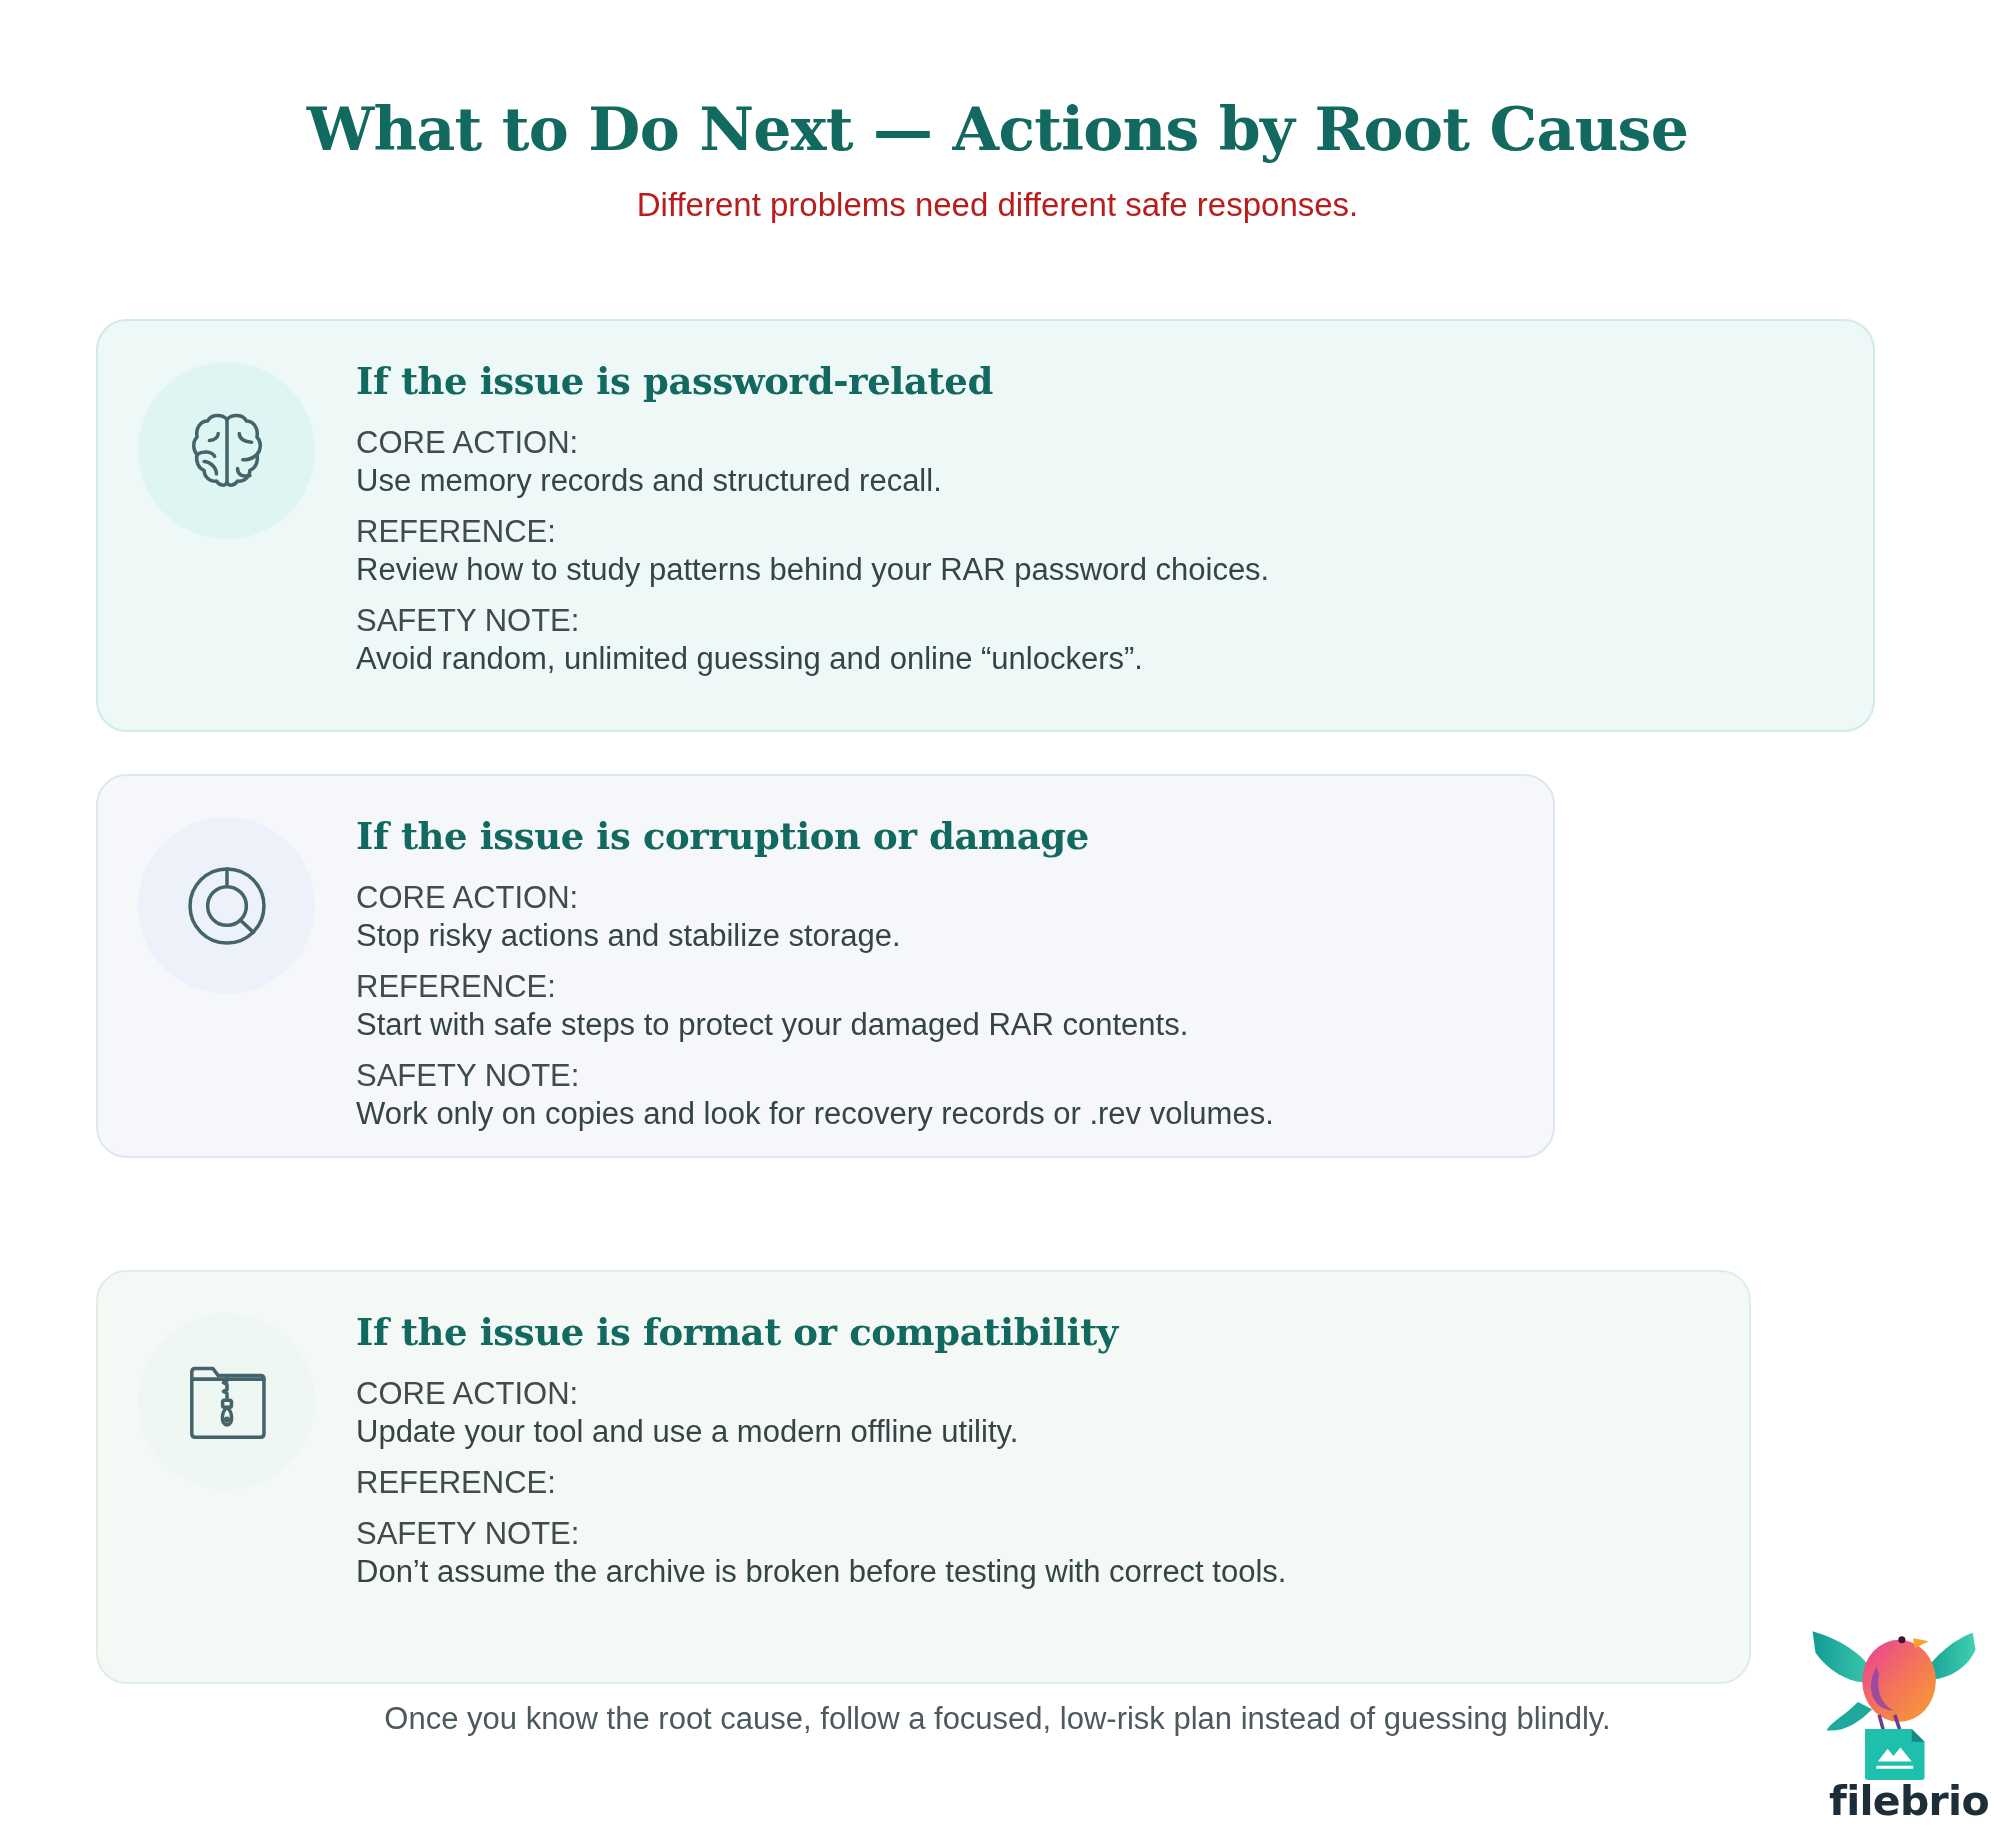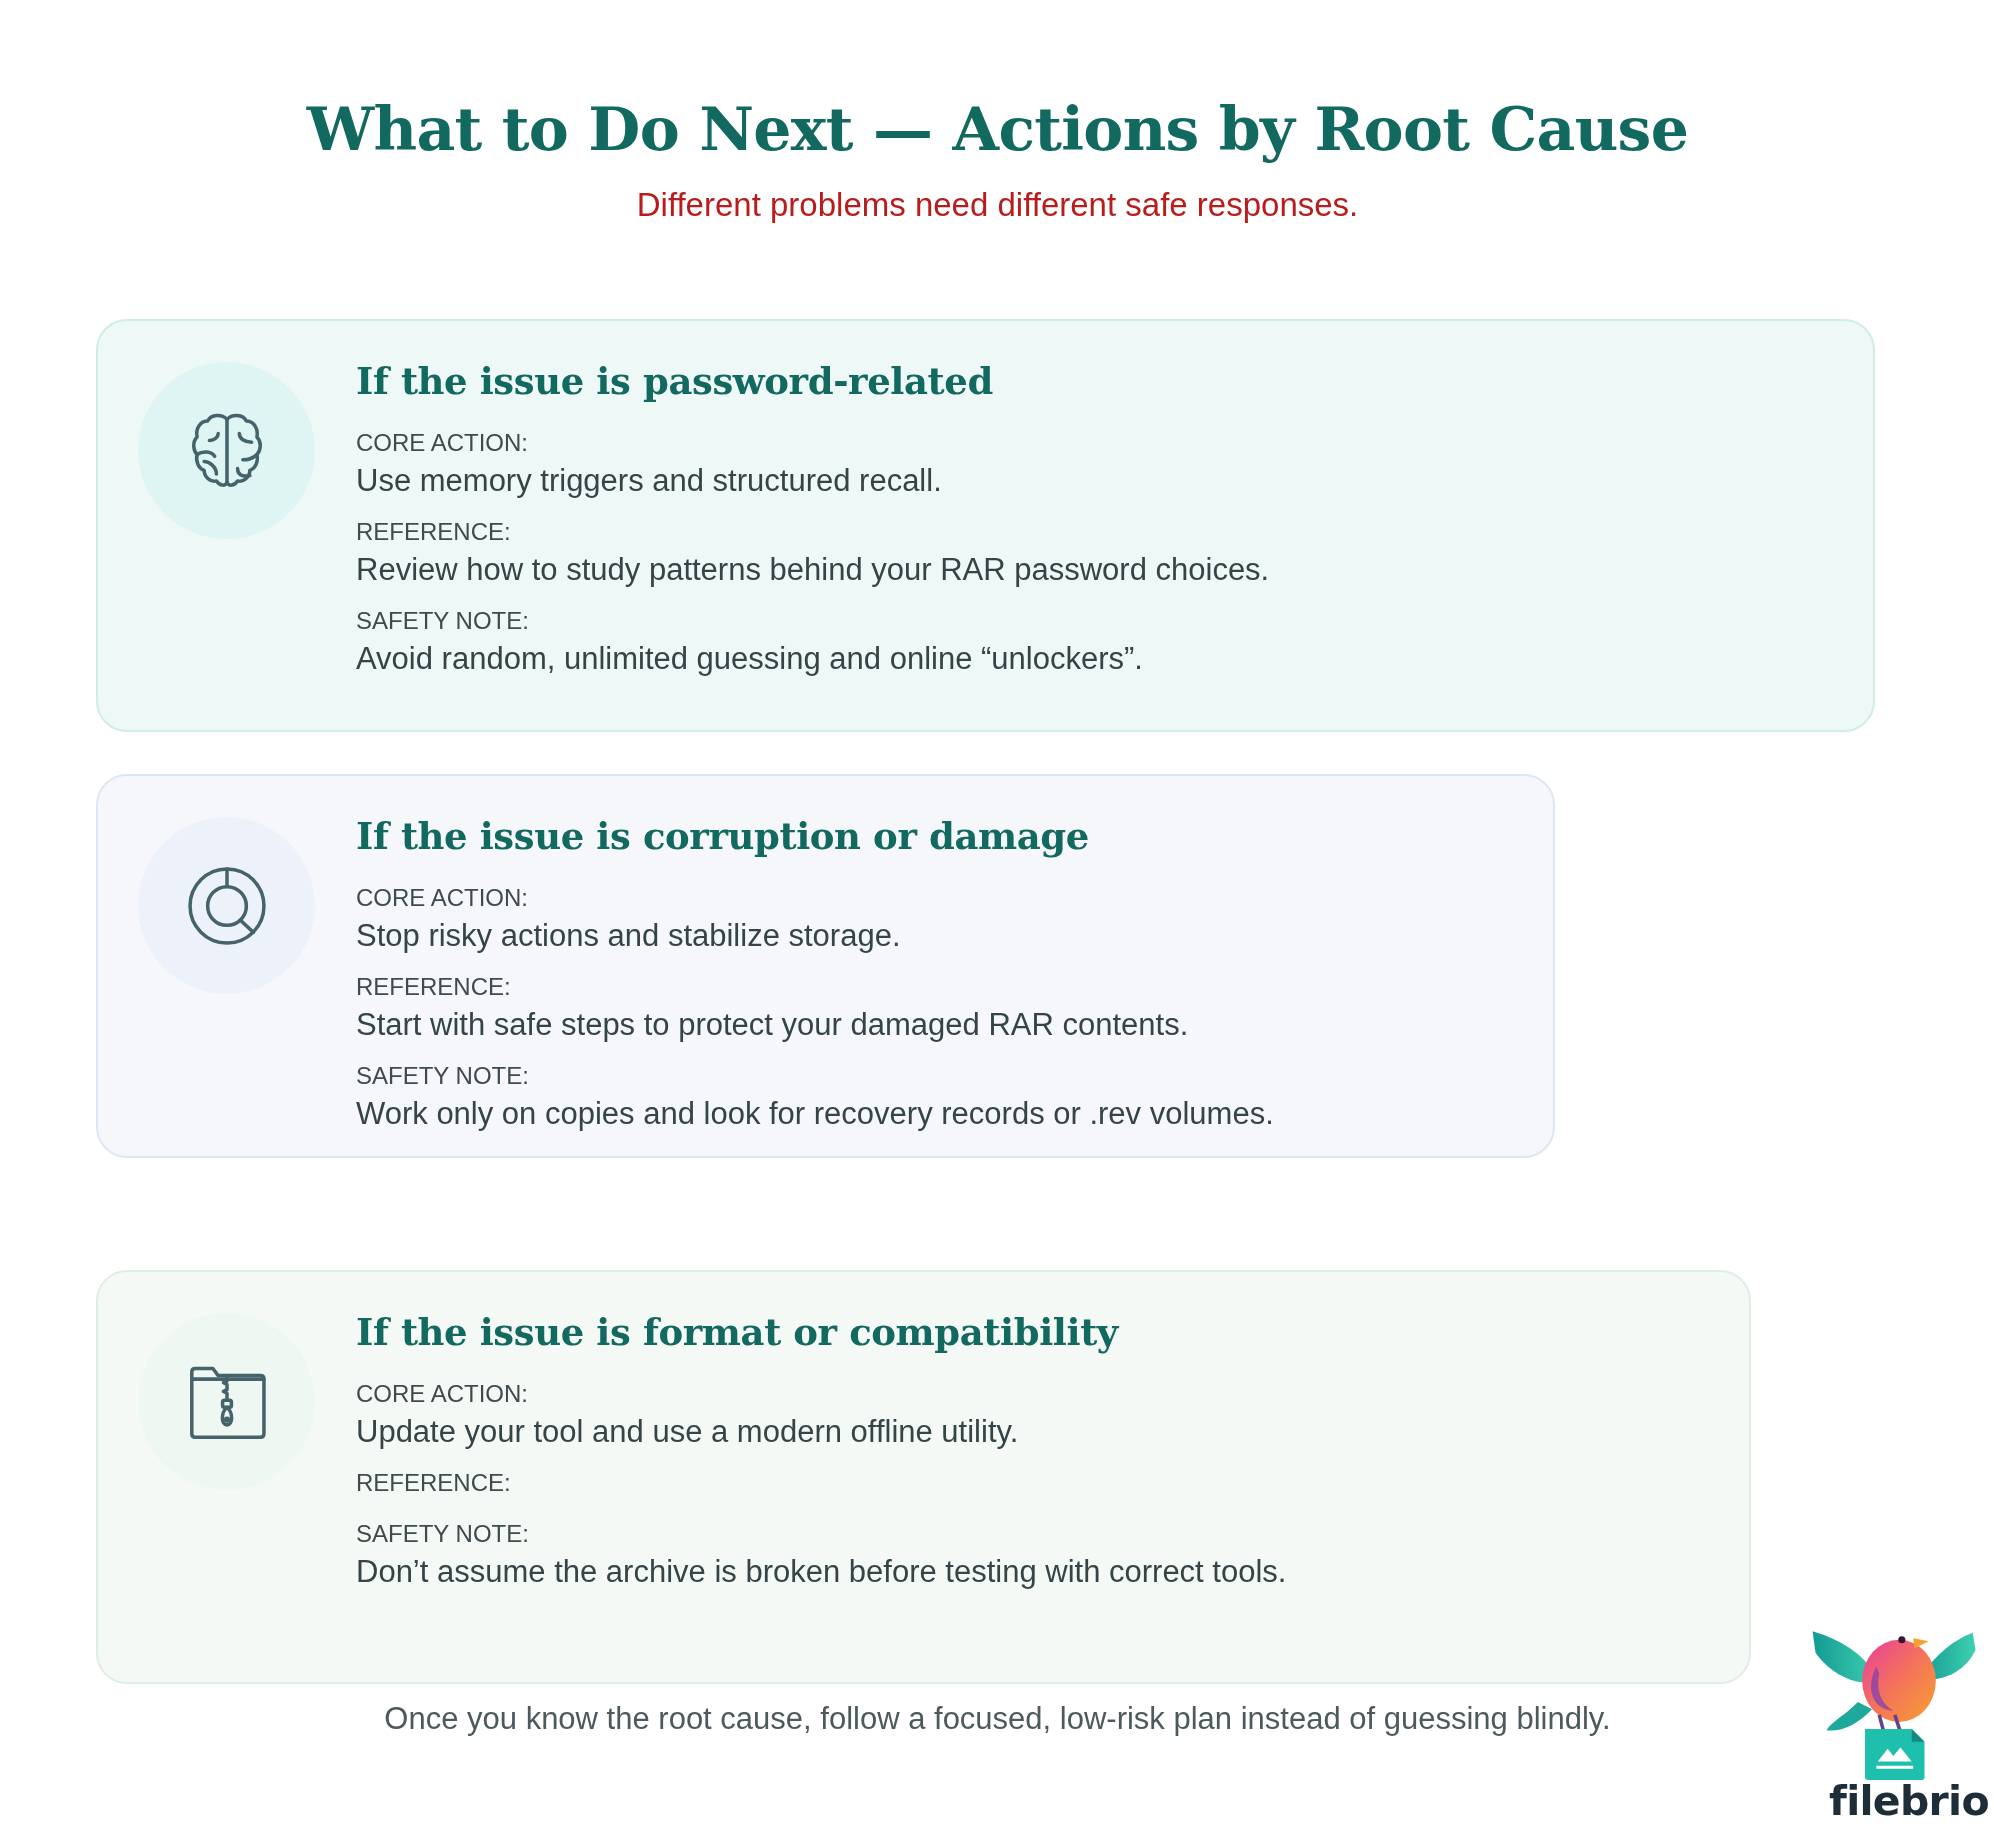--- a/index.html
+++ b/index.html
@@ -55,21 +55,21 @@
       font-family: "DejaVu Serif", serif;
       font-weight: bold;
       font-size: 37px;
       color: #12695f;
       margin: 0 0 20px 0;
       letter-spacing: -0.4px;
       line-height: 1.25;
     }
     .field { margin-bottom: 12.8px; }
     .field-label {
-      font-size: 24px;
+      font-size: 31px;
       color: #3f4b4d;
       line-height: 38px;
     }
     .field-value {
       font-size: 31px;
       color: #354446;
       line-height: 38px;
     }
     .footer {
       position: absolute; left: 0; top: 1701px;
@@ -106,21 +106,21 @@
       <path d="M24 62 C30 62 38 68 38 76"></path>
       <path d="M64 30 C64 36 70 40 78 40"></path>
       <path d="M84 54 C80 58 74 60 68 60"></path>
       <path d="M62 70 C62 76 66 80 76 78"></path>
     </svg>
   </div>
   <div class="card-body">
     <div class="card-heading">If the issue is password-related</div>
     <div class="field">
       <div class="field-label">CORE ACTION:</div>
-      <div class="field-value">Use memory triggers and structured recall.</div>
+      <div class="field-value">Use memory records and structured recall.</div>
     </div>
     <div class="field">
       <div class="field-label">REFERENCE:</div>
       <div class="field-value">Review how to study patterns behind your RAR password choices.</div>
     </div>
     <div class="field">
       <div class="field-label">SAFETY NOTE:</div>
       <div class="field-value">Avoid random, unlimited guessing and online “unlockers”.</div>
     </div>
   </div>

